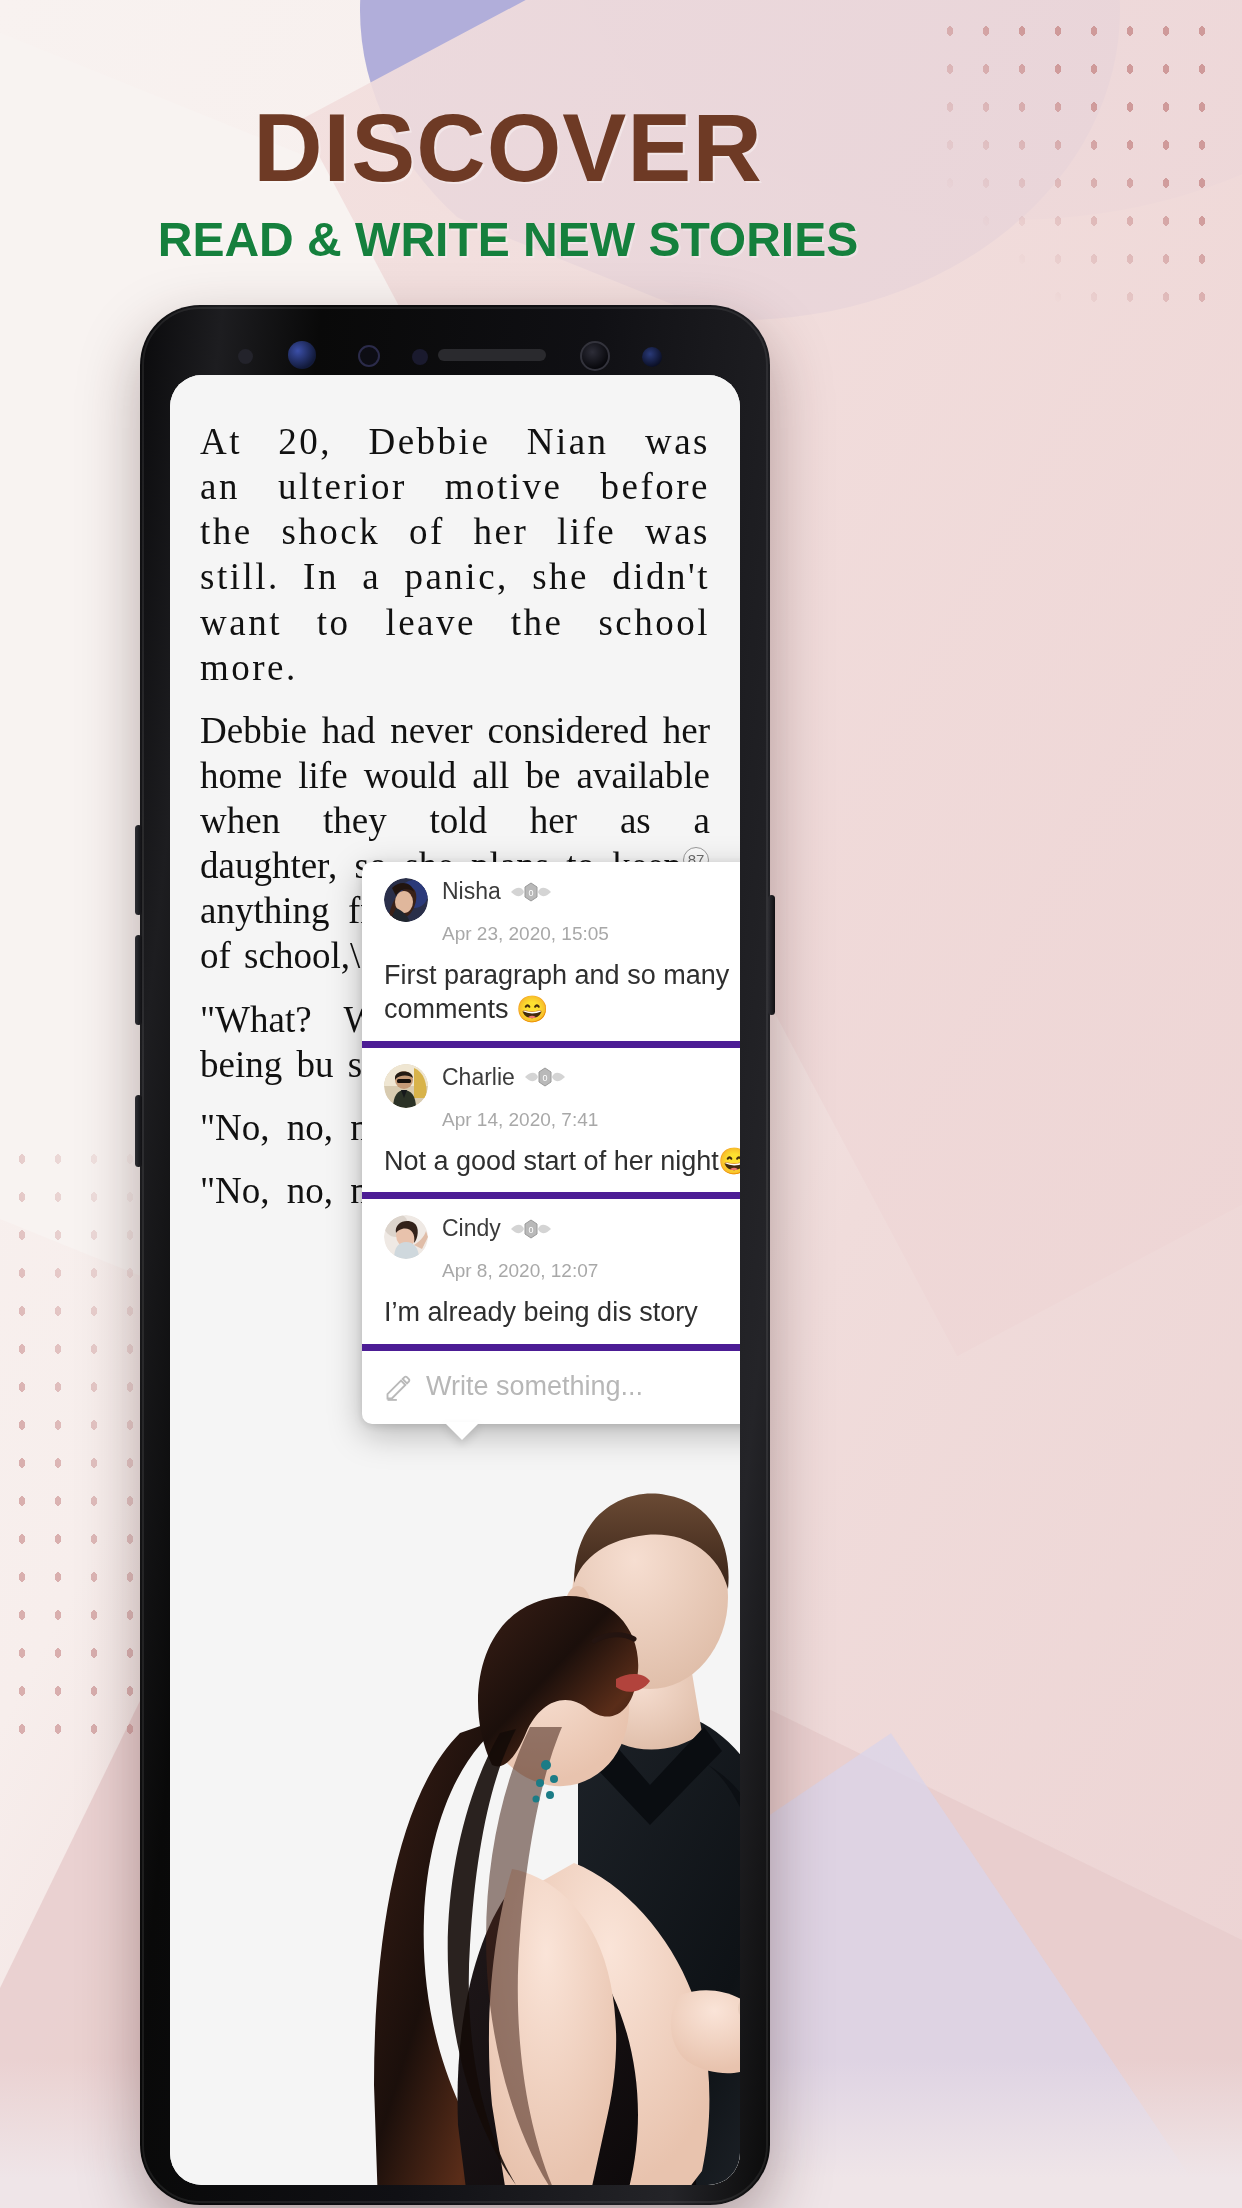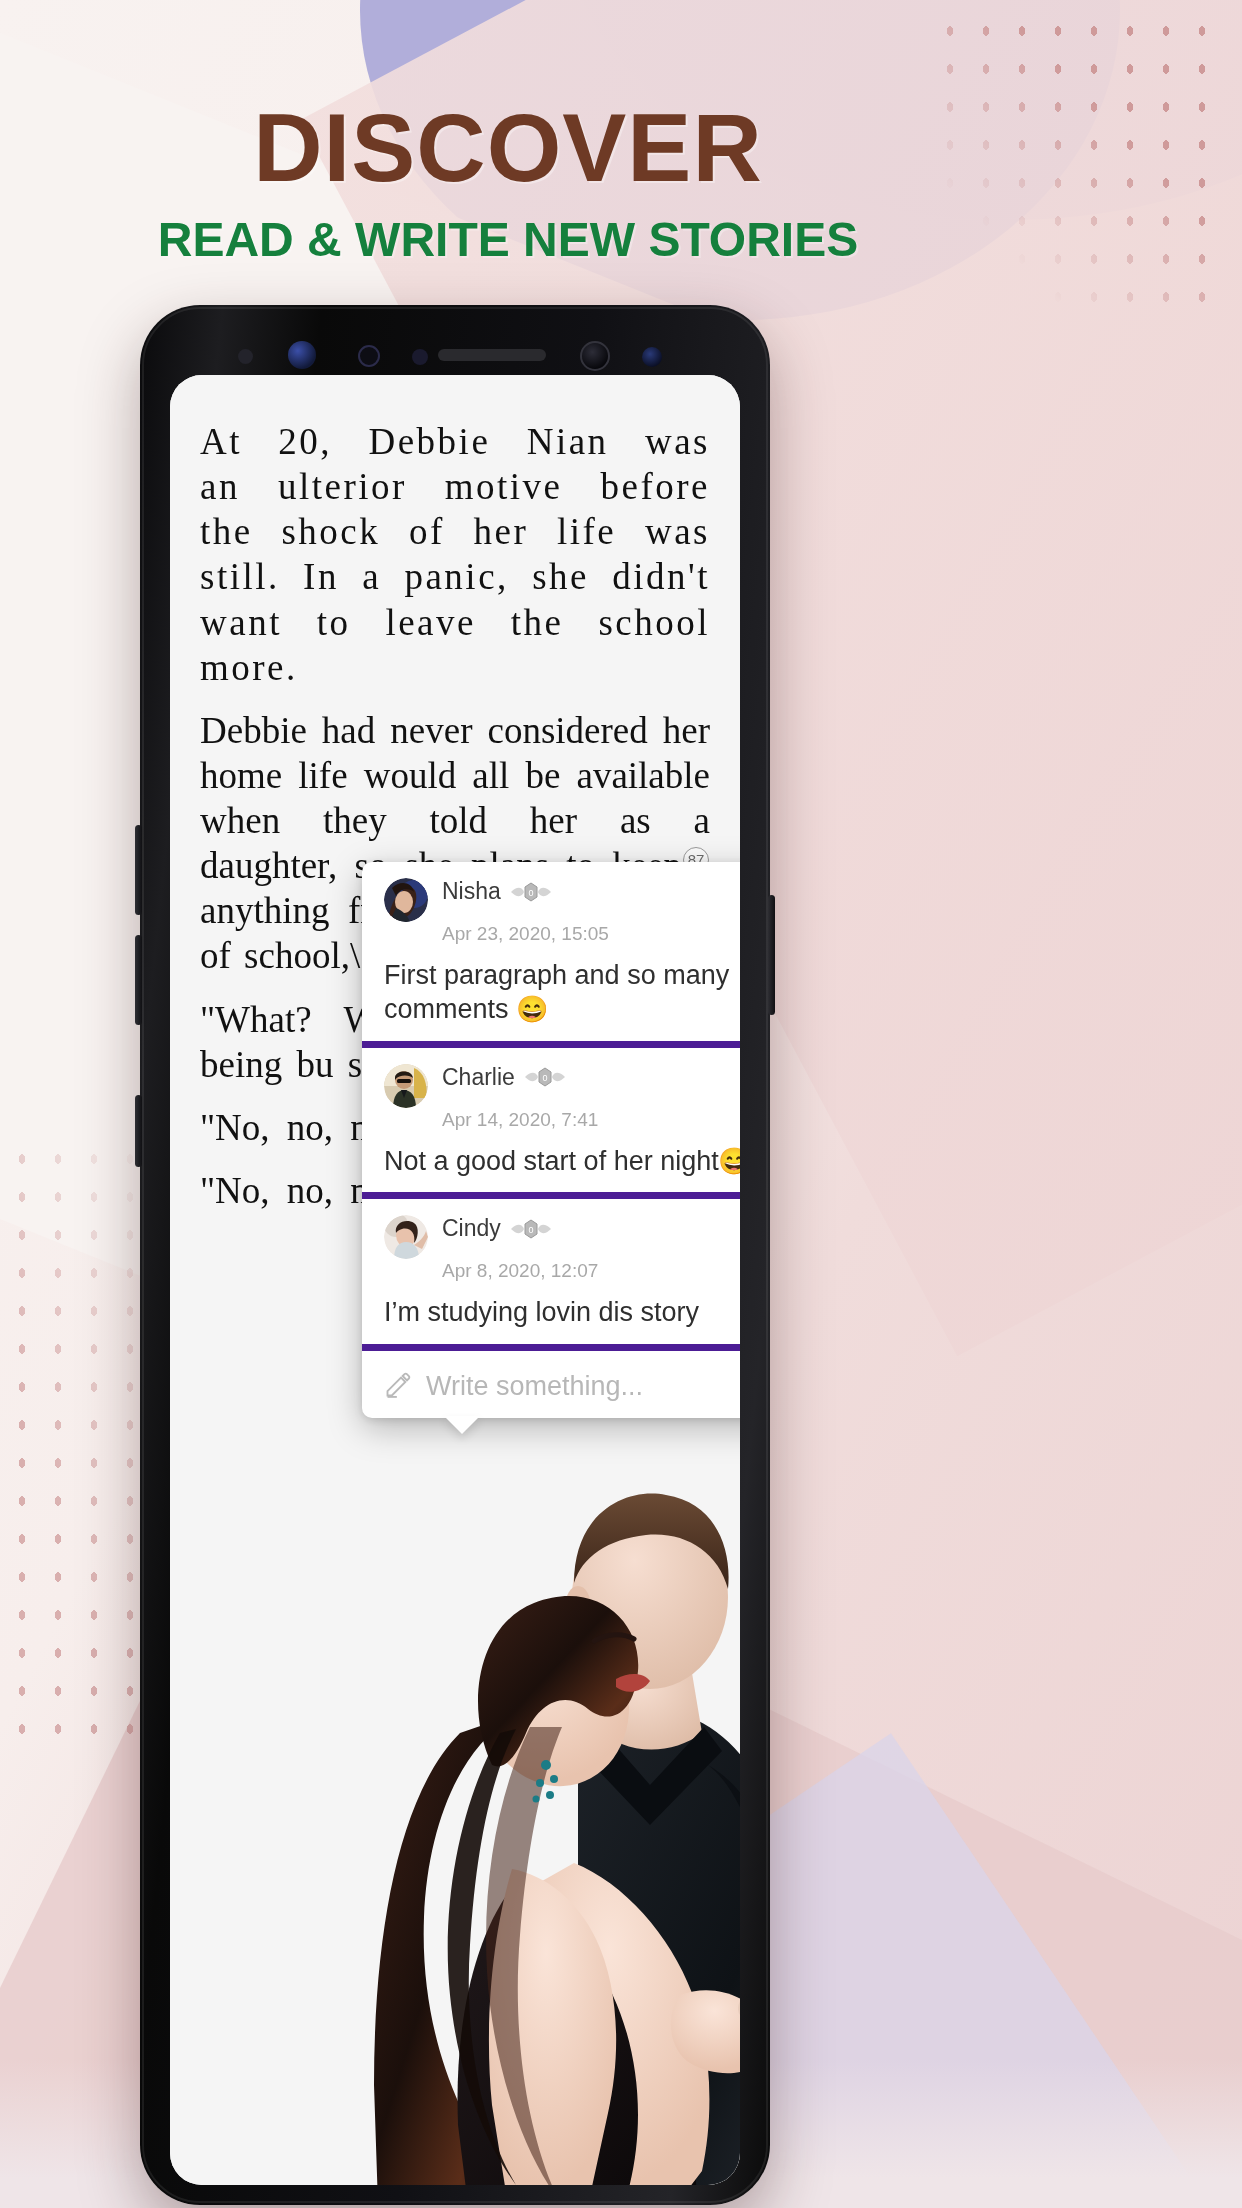--- a/index.html
+++ b/index.html
@@ -253,22 +253,22 @@
   }
   .c-text {
     margin-top: 14px;
     font-size: 27px; color: #2f2f2f;
     font-family: "Liberation Sans", sans-serif;
     line-height: 1.25;
   }
   .emoji { font-size: 26px; }
 
   #write-row {
-    display: flex; align-items: flex-start;
-    padding: 20px 22px 16px 22px;
+    display: flex; align-items: flex-end;
+    padding: 20px 22px 22px 22px;
     gap: 14px;
   }
   #pencil-icon { width: 28px; height: 28px; flex: 0 0 28px; }
   #write-placeholder {
     font-size: 27px; color: #b7b7b7;
     font-family: "Liberation Sans", sans-serif;
   }
 </style>
 </head>
 <body>
@@ -532,21 +532,21 @@
                   <path d="M21 2 L 27 6 L 27 16 L 21 20 L 15 16 L 15 6 Z" fill="#b9b9b9" stroke="#9a9a9a" stroke-width="1"></path>
                   <text x="21" y="15" font-size="9" fill="#ffffff" text-anchor="middle" font-family="Liberation Sans, sans-serif">0</text>
                 </svg>
               </span>
             </div>
             <div class="c-date">Apr 8, 2020, 12:07</div>
           </div>
 
         </div>
         <div class="c-text">
-          <span>I’m studying lovin dis story</span><span class="emoji"></span>
+          <span>I’m already being dis story</span><span class="emoji"></span>
         </div>
       </div>
 
       <div id="write-row">
         <svg id="pencil-icon" viewBox="0 0 24 24">
           <path d="M3 17.3L14.6 5.7l3.7 3.7L6.7 21H3z" fill="none" stroke="#b9b9b9" stroke-width="1.6"></path>
           <path d="M16 4.3l1.6-1.6a1.4 1.4 0 012 0l1.7 1.7a1.4 1.4 0 010 2L19.7 8z" fill="none" stroke="#b9b9b9" stroke-width="1.6"></path>
           <path d="M3 22.2h8" stroke="#b9b9b9" stroke-width="1.6"></path>
         </svg>
         <span id="write-placeholder">Write something...</span>

